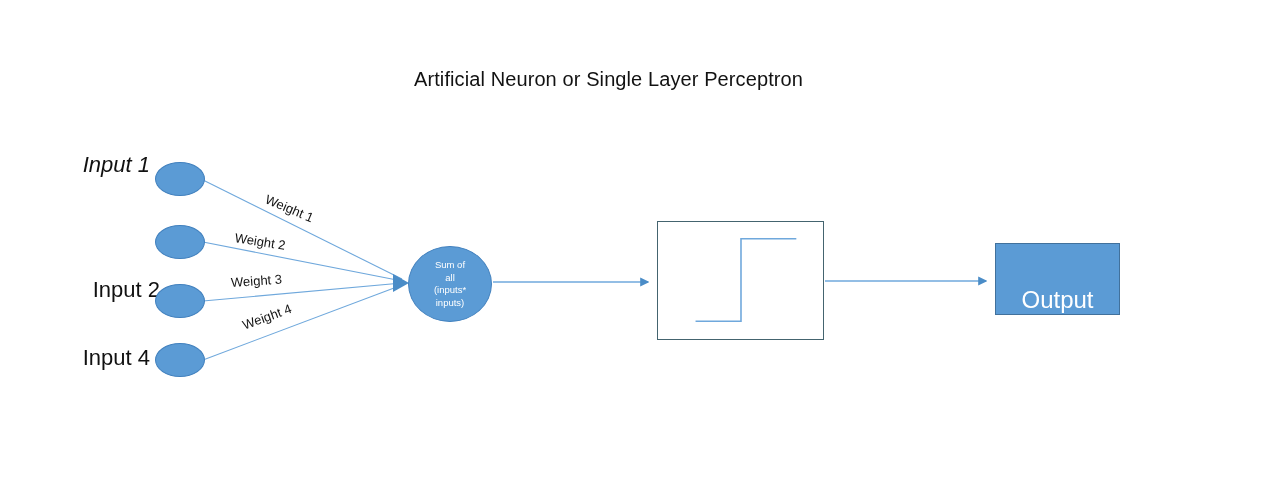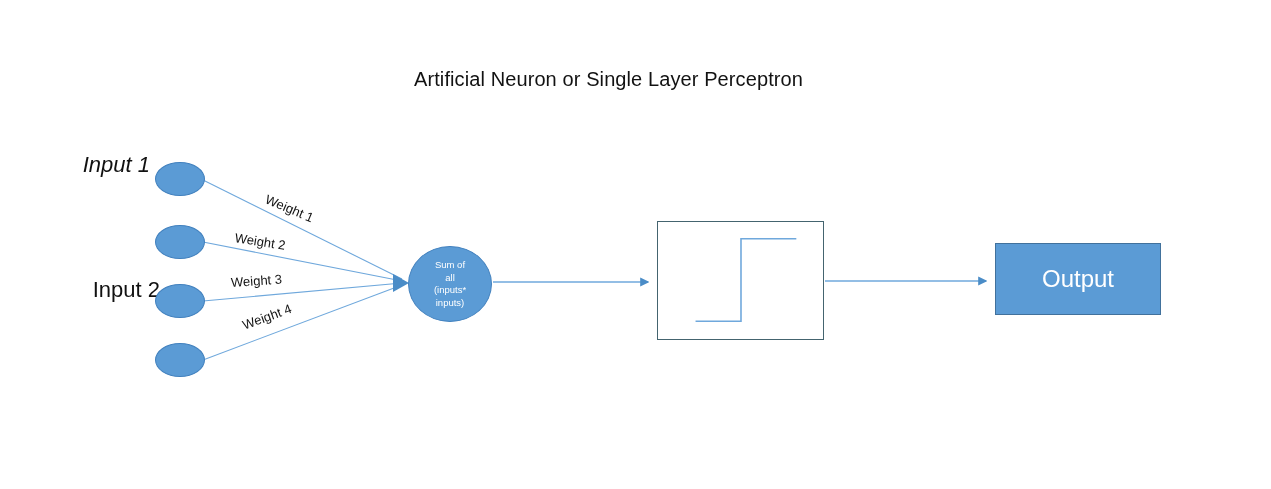--- a/index.html
+++ b/index.html
@@ -122,27 +122,27 @@
     font-size: 22px;
     color: #111111;
     white-space: nowrap;
   }
 
   
   #output-box {
     position: absolute;
     left: 995px;
     top: 243px;
-    width: 166px;
+    width: 125px;
     height: 72px;
     background: #5B9BD5;
     border: 1px solid #41719C;
     box-sizing: border-box;
     display: flex;
-    align-items: center;
+    align-items: flex-end;
     justify-content: center;
     color: #ffffff;
     font-size: 24px;
   }
 </style>
 </head>
 <body>
 
 <div id="canvas">
 
@@ -165,20 +165,21 @@
 
     <path d="M393,274 L409,283 L393,292 z" fill="#4A8CC7"></path>
 
     <line x1="493" y1="282" x2="648" y2="282" stroke="#6FA8DC" stroke-width="1.3" marker-end="url(#arrowhead)"></line>
 
     <line x1="825" y1="281" x2="986" y2="281" stroke="#6FA8DC" stroke-width="1.3" marker-end="url(#arrowhead)"></line>
   </svg>
 
   <div class="input-label" style="left:30px; top:152px;font-style:italic;">Input 1</div>
   <div class="input-label" style="left:40px; top:231px;margin-top:46px;">Input 2</div>
+  <div class="input-label" style="left:30px; top:345px;">Input 4</div>
 
   <div class="node-ellipse" style="left:155px; top:162px;"></div>
   <div class="node-ellipse" style="left:155px; top:225px;"></div>
   <div class="node-ellipse" style="left:155px; top:284px;"></div>
   <div class="node-ellipse" style="left:155px; top:343px;"></div>
 
   <div class="weight-label" style="left:266px; top:191px; transform: rotate(23deg);">Weight 1</div>
   <div class="weight-label" style="left:235px; top:230px; transform: rotate(9deg);">Weight 2</div>
   <div class="weight-label" style="left:231px; top:275px; transform: rotate(-4deg);">Weight 3</div>
   <div class="weight-label" style="left:243px; top:318px; transform: rotate(-20deg);">Weight 4</div>

